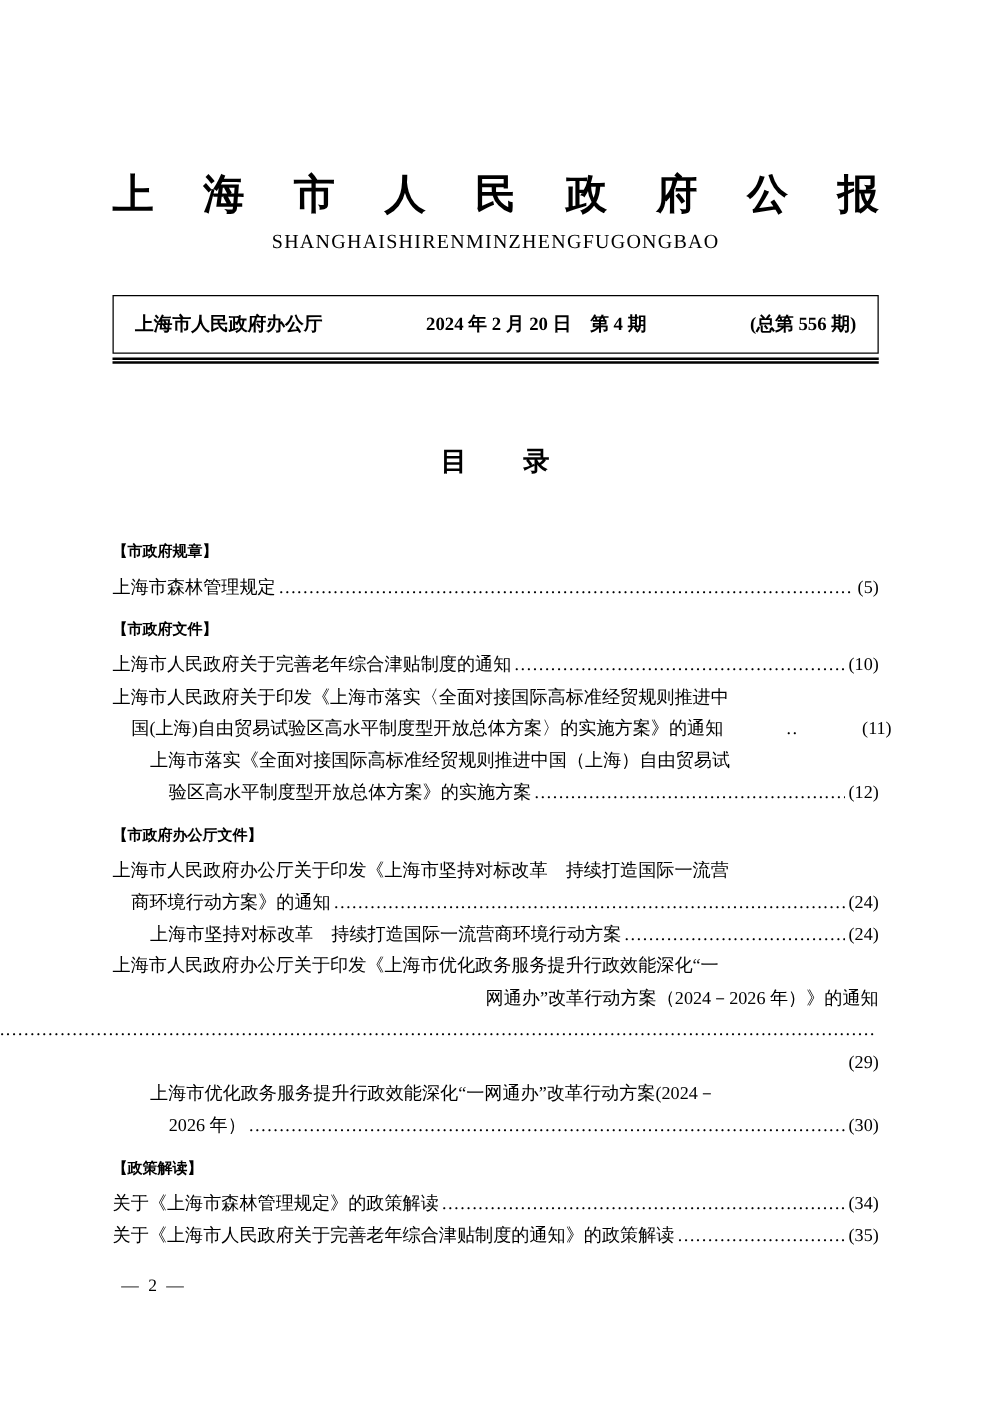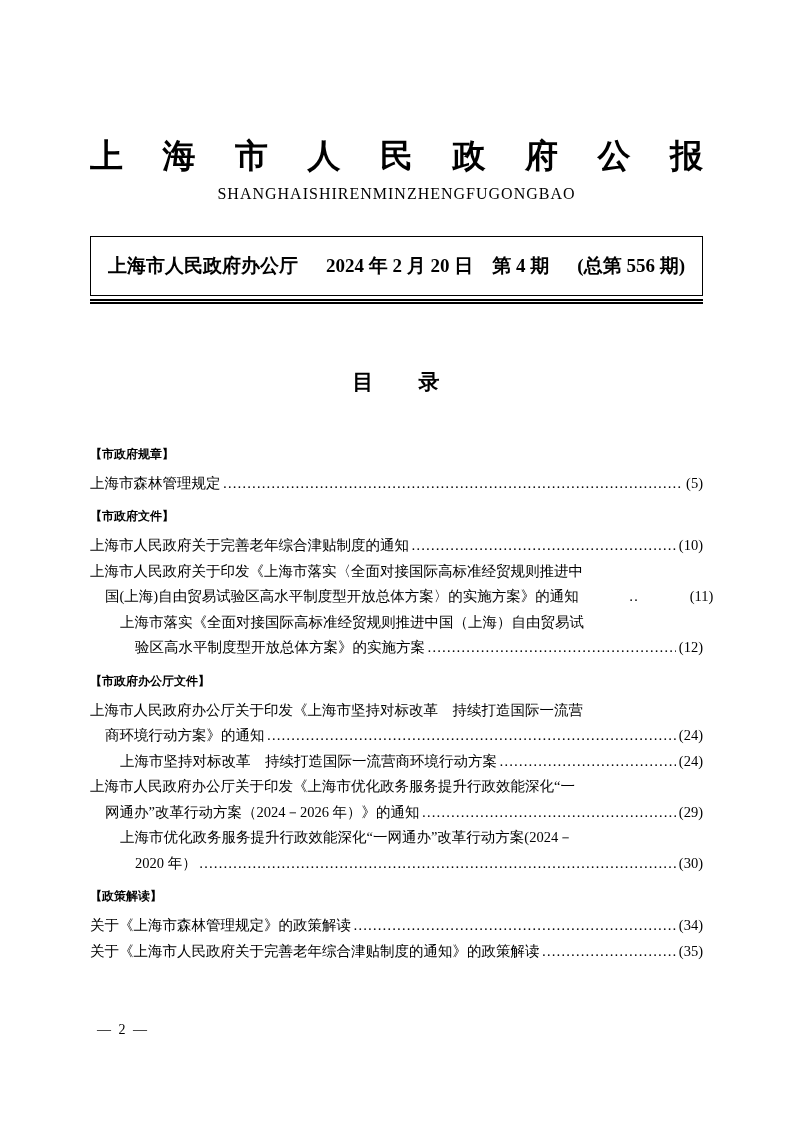--- a/index.html
+++ b/index.html
@@ -31,26 +31,26 @@
   .masthead-pinyin {
     display:flex;
     justify-content:center;
     margin-top:9px;
     font-size:16px;
     letter-spacing:1px;
   }
   .header-box {
     margin-top:33px;
     border:1.5px solid #000;
-    height:60px;
+    height:47px;
     display:flex;
     align-items:center;
     justify-content:space-between;
     padding:0 17px;
-    font-size:19px;
+    font-size:15px;
     font-weight:bold;
     white-space:nowrap;
   }
   .double-rule {
     margin-top:3px;
     height:5px;
     border-top:2px solid #000;
     border-bottom:2px solid #000;
   }
   .toc-title {
@@ -168,30 +168,30 @@
           <span class="page-num">(24)</span>
         </div>
         <div class="toc-line" style="padding-left: 30px;">
           <span class="toc-text">上海市坚持对标改革　持续打造国际一流营商环境行动方案</span>
           <span class="leader"></span>
           <span class="page-num">(24)</span>
         </div>
         <div class="toc-line" style="padding-left: 0px;">
           <span class="toc-text">上海市人民政府办公厅关于印发《上海市优化政务服务提升行政效能深化“一</span>
         </div>
-        <div class="toc-line" style="padding-left: 15px;">
+        <div class="toc-line" style="padding-left: 15px; flex-direction: column;">
           <span class="toc-text">网通办”改革行动方案（2024－2026 年）》的通知</span>
           <span class="leader"></span>
           <span class="page-num">(29)</span>
         </div>
         <div class="toc-line" style="padding-left: 30px;">
           <span class="toc-text">上海市优化政务服务提升行政效能深化“一网通办”改革行动方案(2024－</span>
         </div>
         <div class="toc-line" style="padding-left: 45px;">
-          <span class="toc-text">2020 年）</span>
+          <span class="toc-text">2026 年）</span>
           <span class="leader"></span>
           <span class="page-num">(30)</span>
         </div>
         <div class="toc-heading">【政策解读】</div>
         <div class="toc-line" style="padding-left: 0px;">
           <span class="toc-text">关于《上海市森林管理规定》的政策解读</span>
           <span class="leader"></span>
           <span class="page-num">(34)</span>
         </div>
         <div class="toc-line" style="padding-left: 0px;">

